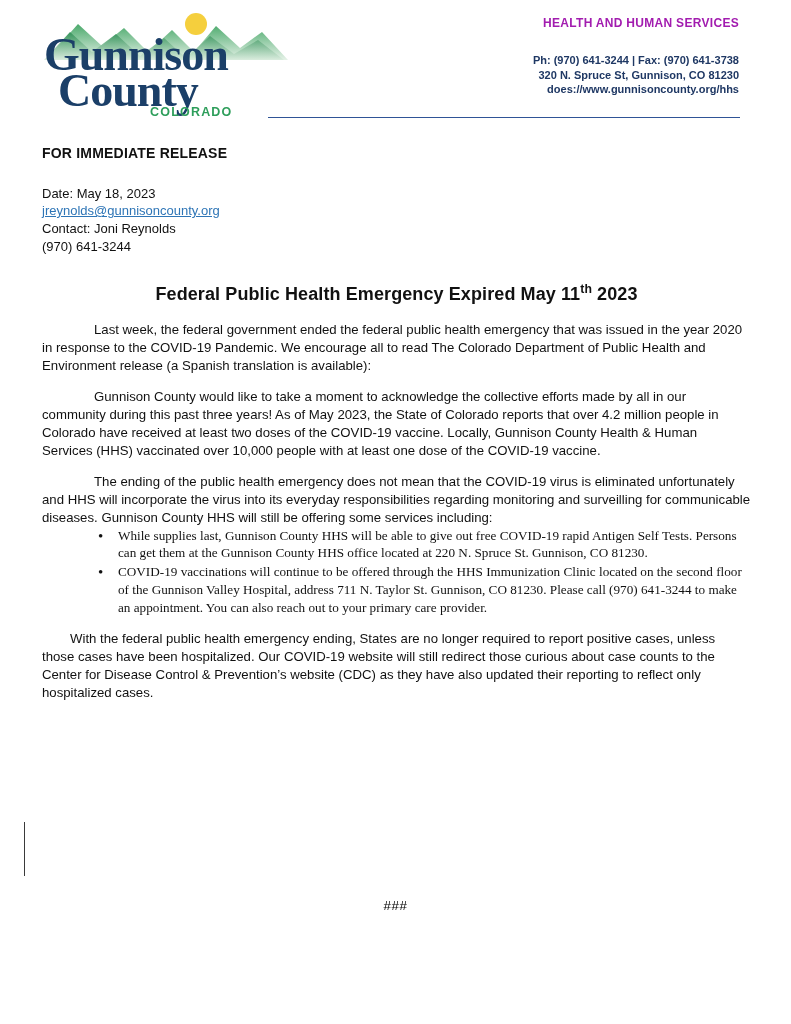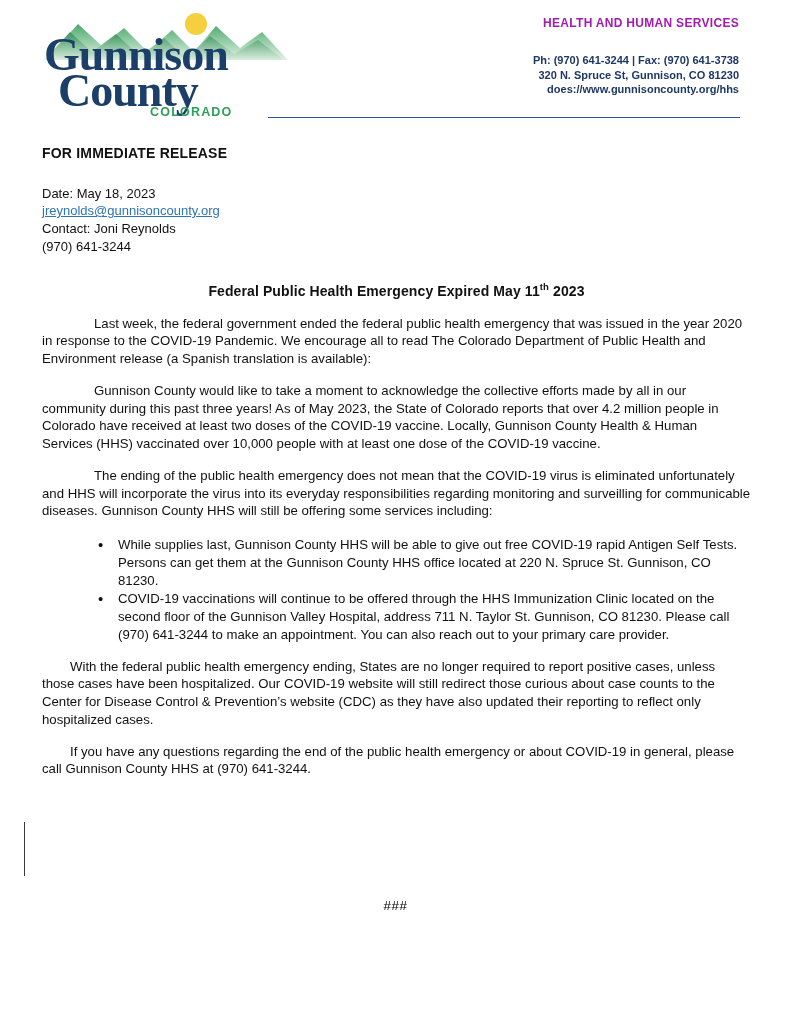--- a/index.html
+++ b/index.html
@@ -91,21 +91,21 @@
     line-height: 1.36;
   }
   .meta a, .link {
     color: #2e75b6;
     text-decoration: underline;
   }
 
   .doc-title {
     text-align: center;
     font-weight: bold;
-    font-size: 14px;
+    font-size: 18px;
     margin-top: 26px;
     letter-spacing: .1px;
   }
   .doc-title sup { font-size: .68em; vertical-align: super; }
 
   p.para {
     margin: 14px 0 0 0;
     text-align: left;
     text-indent: 52px;
     line-height: 1.345;
@@ -114,23 +114,24 @@
 
   .url-line {
     margin-top: 16px;
     color: #2e75b6;
     text-decoration: underline;
     line-height: 1.35;
     word-break: break-all;
   }
 
   ul.bullets {
-    margin: 16px 0 0 0;
+    margin: 0 0 0 0;
     padding-left: 56px;
     list-style: none;
+    font-family: Liberation Serif, serif;
   }
   ul.bullets li {
     position: relative;
     margin-bottom: 1px;
     line-height: 1.345;
     padding-left: 20px;
   }
   ul.bullets li::before {
     content: "\2022";
     position: absolute;
@@ -226,21 +227,20 @@
 
       <p class="para">The ending of the public health emergency does not mean that the COVID-19 virus is eliminated unfortunately and HHS will incorporate the virus into its everyday responsibilities regarding monitoring and surveilling for communicable diseases. Gunnison County HHS will still be offering some services including:</p>
 
       <ul class="bullets">
         <li>While supplies last, Gunnison County HHS will be able to give out free COVID-19 rapid Antigen Self Tests. Persons can get them at the Gunnison County HHS office located at 220 N. Spruce St. Gunnison, CO 81230.</li>
         <li>COVID-19 vaccinations will continue to be offered through the HHS Immunization Clinic located on the second floor of the Gunnison Valley Hospital, address 711 N. Taylor St. Gunnison, CO 81230. Please call (970) 641-3244 to make an appointment. You can also reach out to your primary care provider.</li>
       </ul>
 
       <p class="para indent-small tail-para">With the federal public health emergency ending, States are no longer required to report positive cases, unless those cases have been hospitalized. Our COVID-19 website will still redirect those curious about case counts to the Center for Disease Control &amp; Prevention’s website (CDC) as they have also updated their reporting to reflect only hospitalized cases.</p>
 
-      <p class="para indent-small">If you have any questions regarding the end of the public health emergency or about COVID-19 in general, please call Gunnison County HHS at (970) 641-3244.</p>
 
     </div>
   </div>
 
   <div class="change-bar"></div>
 
   <div class="end-mark">###</div>
 
 </div>
 

